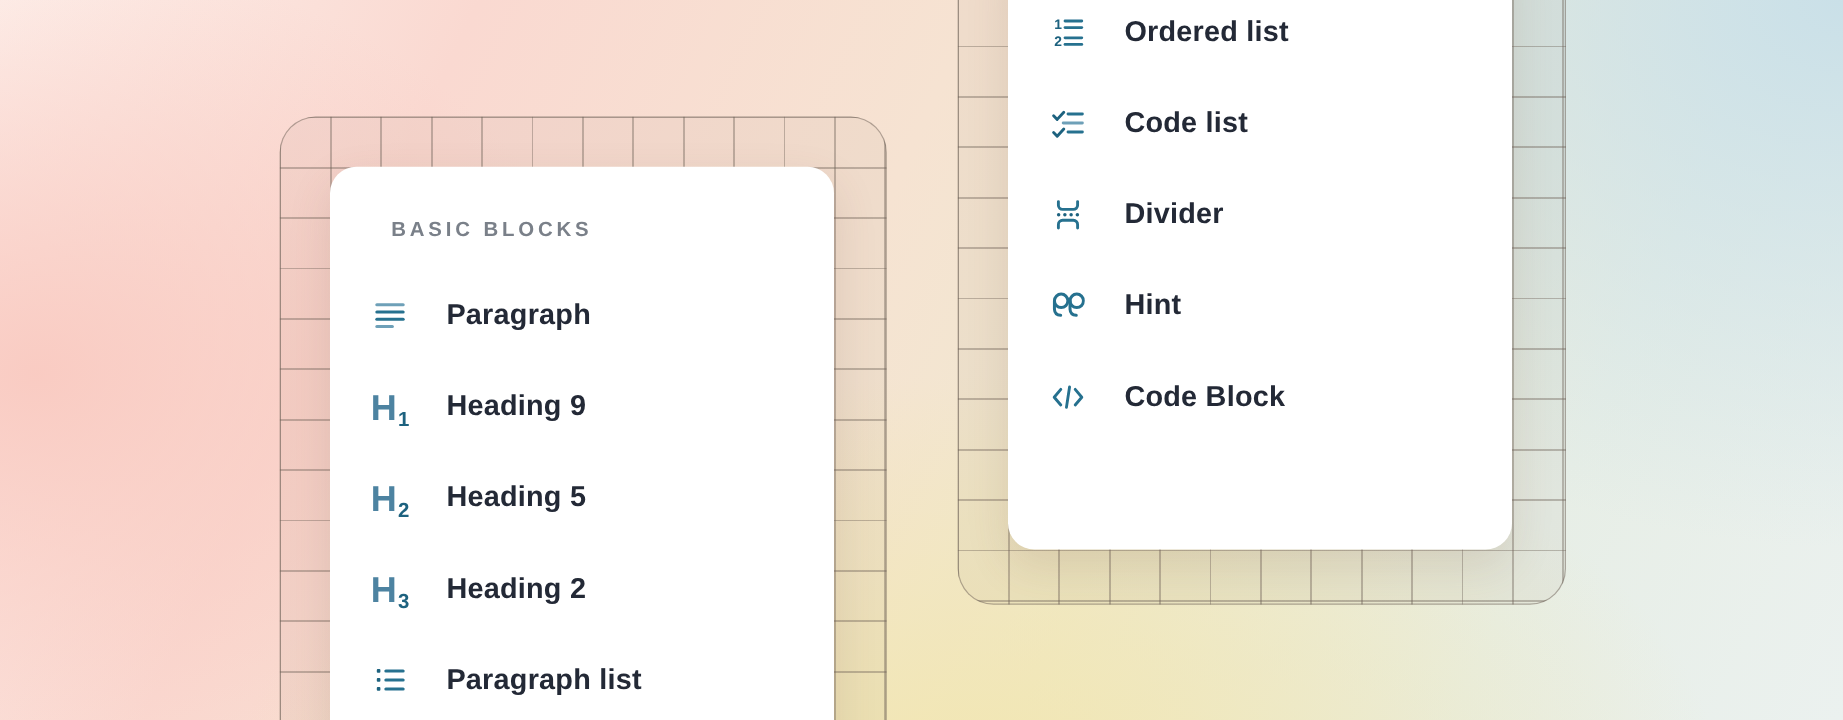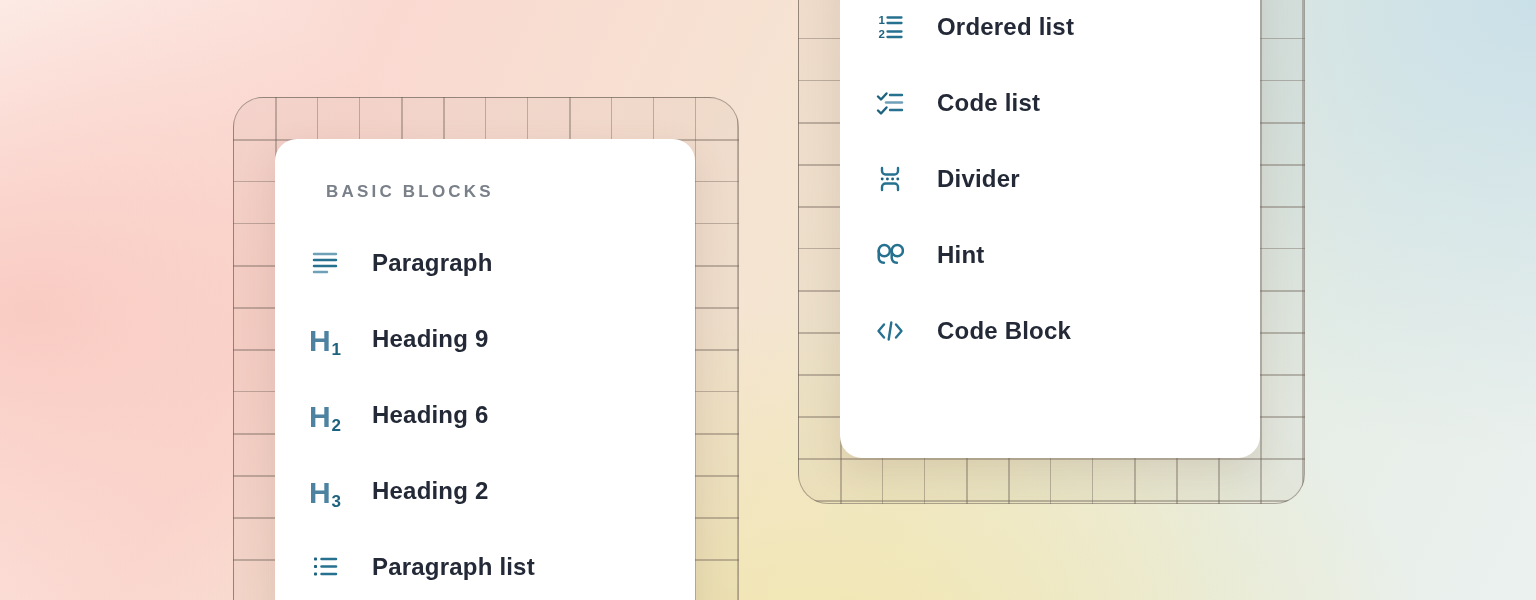--- a/index.html
+++ b/index.html
@@ -100,21 +100,21 @@
             <span class="hsub">1</span>
           </span>
         <span class="item-label">Heading 9</span>
       </li>
 
       <li class="menu-item">
         <span class="icon hic">
             <span>H</span>
             <span class="hsub">2</span>
           </span>
-        <span class="item-label">Heading 6</span>
+        <span class="item-label">Heading 5</span>
       </li>
 
       <li class="menu-item">
         <span class="icon hic">
             <span>H</span>
             <span class="hsub">3</span>
           </span>
         <span class="item-label">Heading 2</span>
       </li>
 

